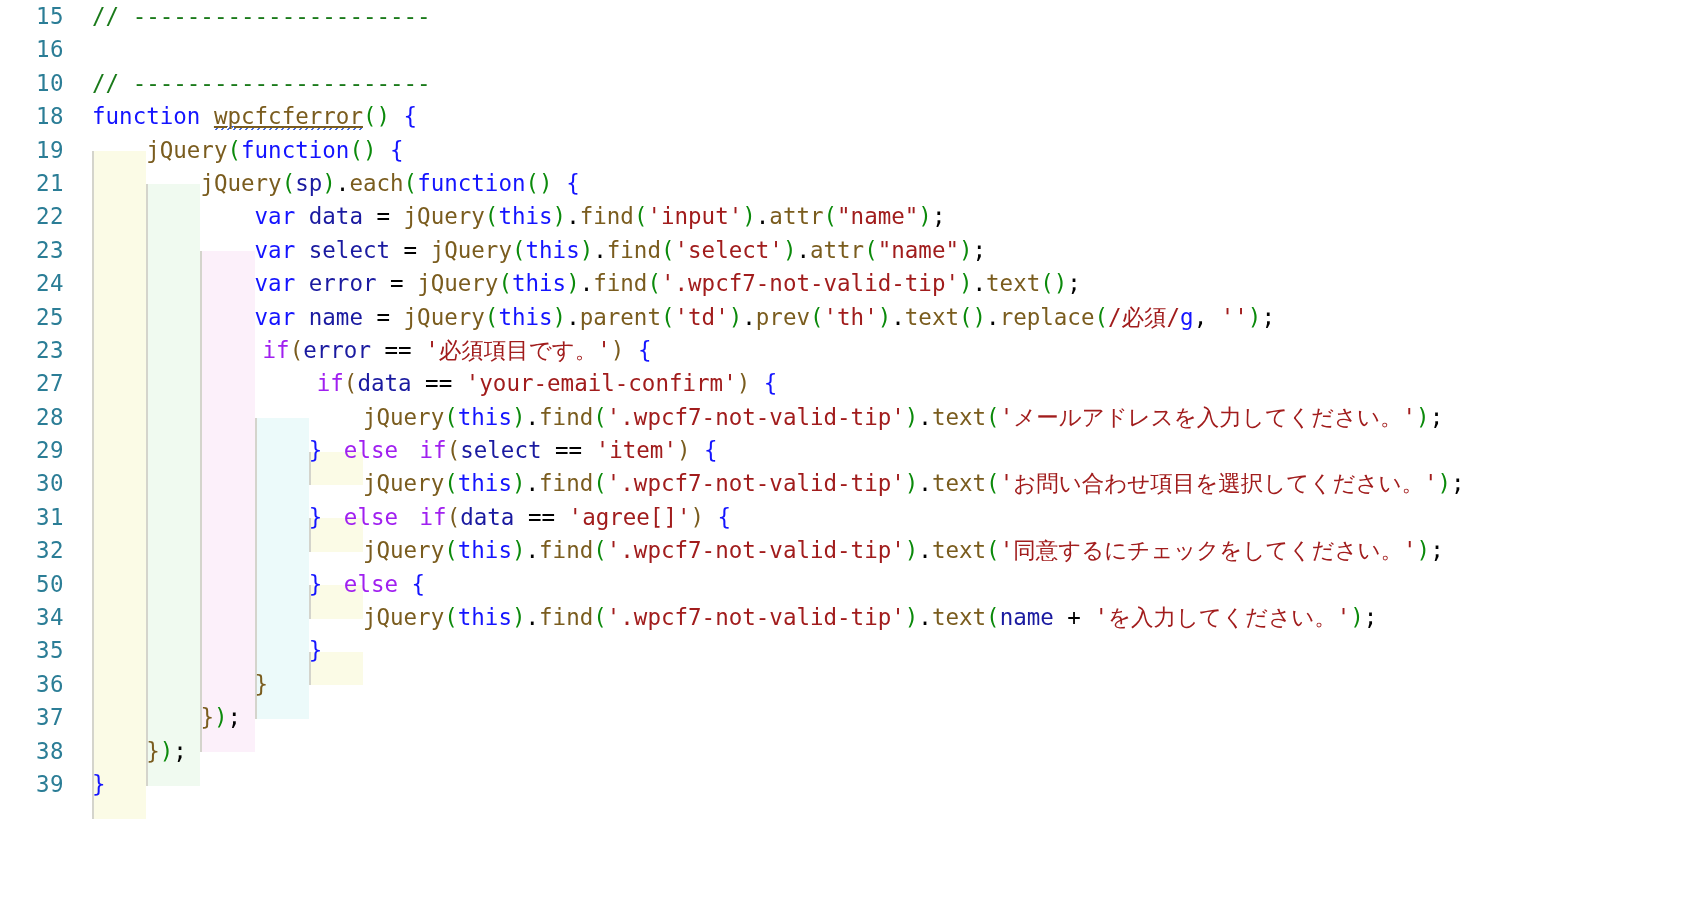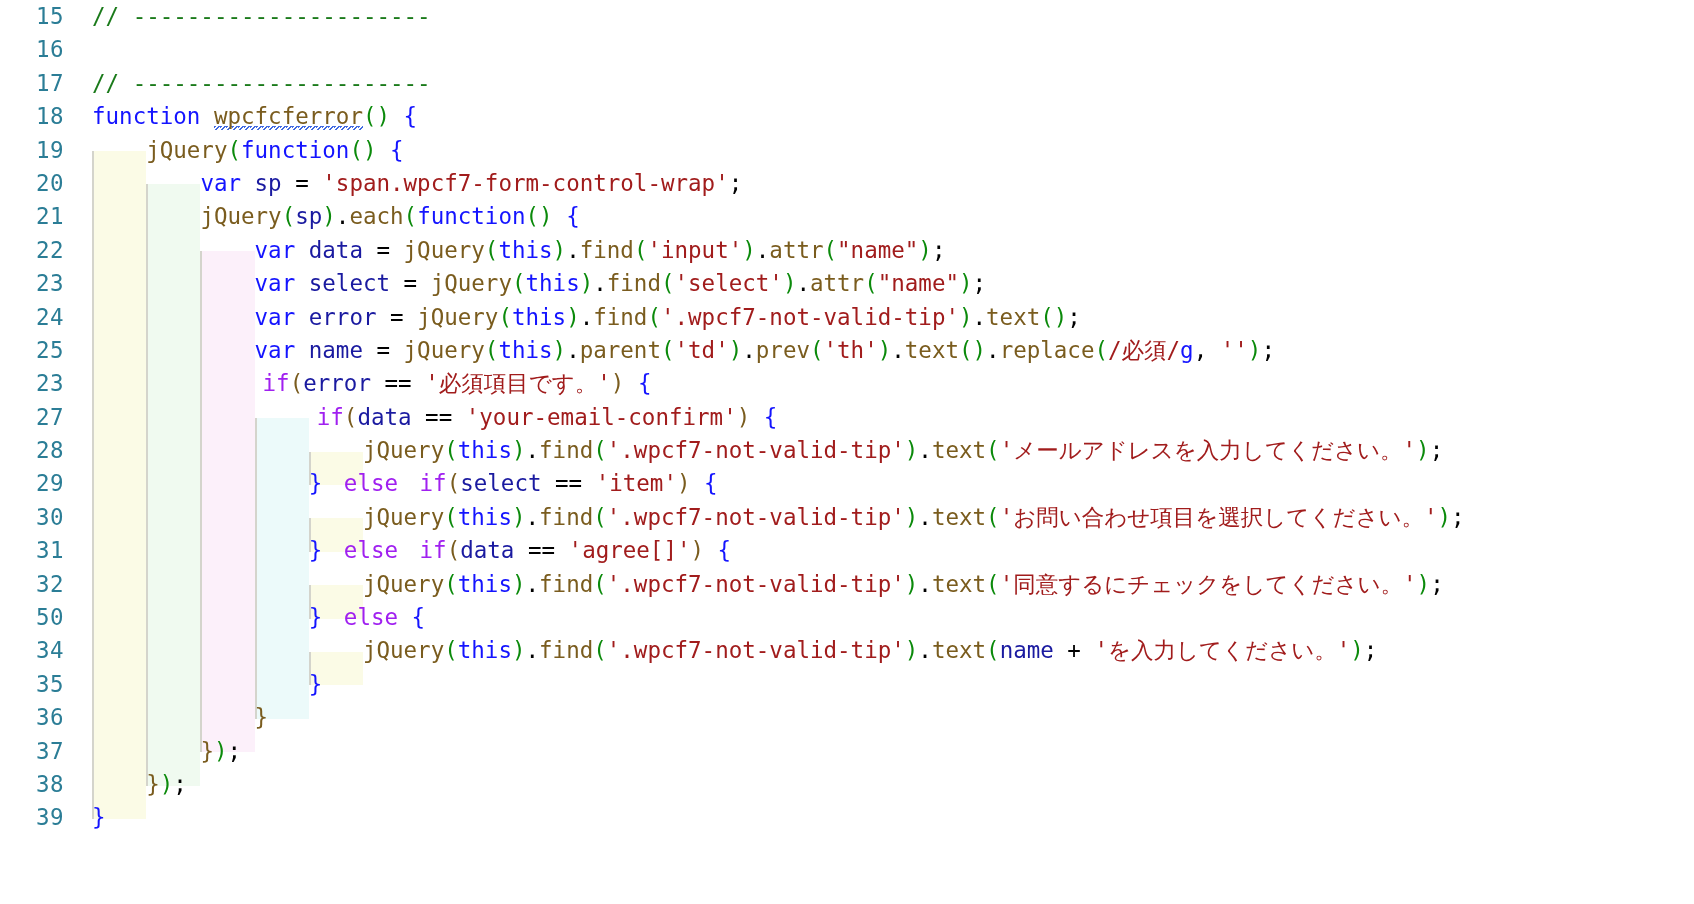--- a/index.html
+++ b/index.html
@@ -87,20 +87,21 @@
     background-image:
       repeating-linear-gradient(
         135deg,
         #4169e1 0px, #4169e1 1.6px,
         transparent 1.6px, transparent 3.2px
       );
     background-repeat: repeat-x;
     background-size: 6px 4px;
     background-position: 0 1.02em;
     padding-bottom: 2px;
+    text-decoration: underline;
   }
 </style>
 </head>
 <body>
 
 <div id="editor">
 
   <div id="guides">
       <div class="guide-band" style="left: 92px; width: 54.1859px; top: 150.968px; height: 668px; background: rgb(251, 251, 230);"></div>
       <div class="guide-band" style="left: 146.186px; width: 54.1859px; top: 184.368px; height: 601.2px; background: rgb(240, 250, 240);"></div>
@@ -108,24 +109,23 @@
       <div class="guide-band" style="left: 254.558px; width: 54.1859px; top: 418.168px; height: 300.6px; background: rgb(236, 250, 250);"></div>
       <div class="guide-band" style="left: 308.744px; width: 54.1859px; top: 451.568px; height: 33.4px; background: rgb(251, 251, 230);"></div>
       <div class="guide-band" style="left: 308.744px; width: 54.1859px; top: 518.368px; height: 33.4px; background: rgb(251, 251, 230);"></div>
       <div class="guide-band" style="left: 308.744px; width: 54.1859px; top: 585.168px; height: 33.4px; background: rgb(251, 251, 230);"></div>
       <div class="guide-band" style="left: 308.744px; width: 54.1859px; top: 651.968px; height: 33.4px; background: rgb(251, 251, 230);"></div>
     </div>
 
   <div id="lines">
       <div class="line"><span class="lineno">15</span><span class="code"><span class="t-comment">// ----------------------</span></span></div>
       <div class="line"><span class="lineno">16</span></div>
-      <div class="line"><span class="lineno">17</span><span class="code"><span class="t-comment">// ----------------------</span></span></div>
+      <div class="line"><span class="lineno">10</span><span class="code"><span class="t-comment">// ----------------------</span></span></div>
       <div class="line"><span class="lineno">18</span><span class="code"><span class="t-keyword">function</span><span class="t-plain"> </span><span class="t-fnname squiggle">wpcfcferror</span><span class="t-paren">(</span><span class="t-paren">)</span><span class="t-plain"> </span><span class="t-brace">{</span></span></div>
       <div class="line"><span class="lineno">19</span><span class="code">    <span class="t-fn">jQuery</span><span class="t-paren">(</span><span class="t-keyword">function</span><span class="t-paren">(</span><span class="t-paren">)</span><span class="t-plain"> </span><span class="t-brace">{</span></span></div>
-      <div class="line"><span class="lineno">20</span><span class="code">        <span class="t-keyword">var</span><span class="t-plain"> </span><span class="t-var">sp</span><span class="t-plain"> = </span><span class="t-string">'span.wpcf7-form-control-wrap'</span><span class="t-plain">;</span></span></div>
       <div class="line"><span class="lineno">21</span><span class="code">        <span class="t-fn">jQuery</span><span class="t-paren">(</span><span class="t-var">sp</span><span class="t-paren">)</span><span class="t-plain">.</span><span class="t-fn">each</span><span class="t-paren">(</span><span class="t-keyword">function</span><span class="t-paren">(</span><span class="t-paren">)</span><span class="t-plain"> </span><span class="t-brace">{</span></span></div>
       <div class="line"><span class="lineno">22</span><span class="code">            <span class="t-keyword">var</span><span class="t-plain"> </span><span class="t-var">data</span><span class="t-plain"> = </span><span class="t-fn">jQuery</span><span class="t-paren">(</span><span class="t-keyword">this</span><span class="t-paren">)</span><span class="t-plain">.</span><span class="t-fn">find</span><span class="t-paren">(</span><span class="t-string">'input'</span><span class="t-paren">)</span><span class="t-plain">.</span><span class="t-fn">attr</span><span class="t-paren">(</span><span class="t-string">"name"</span><span class="t-paren">)</span><span class="t-plain">;</span></span></div>
       <div class="line"><span class="lineno">23</span><span class="code">            <span class="t-keyword">var</span><span class="t-plain"> </span><span class="t-var">select</span><span class="t-plain"> = </span><span class="t-fn">jQuery</span><span class="t-paren">(</span><span class="t-keyword">this</span><span class="t-paren">)</span><span class="t-plain">.</span><span class="t-fn">find</span><span class="t-paren">(</span><span class="t-string">'select'</span><span class="t-paren">)</span><span class="t-plain">.</span><span class="t-fn">attr</span><span class="t-paren">(</span><span class="t-string">"name"</span><span class="t-paren">)</span><span class="t-plain">;</span></span></div>
       <div class="line"><span class="lineno">24</span><span class="code">            <span class="t-keyword">var</span><span class="t-plain"> </span><span class="t-var">error</span><span class="t-plain"> = </span><span class="t-fn">jQuery</span><span class="t-paren">(</span><span class="t-keyword">this</span><span class="t-paren">)</span><span class="t-plain">.</span><span class="t-fn">find</span><span class="t-paren">(</span><span class="t-string">'.wpcf7-not-valid-tip'</span><span class="t-paren">)</span><span class="t-plain">.</span><span class="t-fn">text</span><span class="t-paren">(</span><span class="t-paren">)</span><span class="t-plain">;</span></span></div>
       <div class="line"><span class="lineno">25</span><span class="code">            <span class="t-keyword">var</span><span class="t-plain"> </span><span class="t-var">name</span><span class="t-plain"> = </span><span class="t-fn">jQuery</span><span class="t-paren">(</span><span class="t-keyword">this</span><span class="t-paren">)</span><span class="t-plain">.</span><span class="t-fn">parent</span><span class="t-paren">(</span><span class="t-string">'td'</span><span class="t-paren">)</span><span class="t-plain">.</span><span class="t-fn">prev</span><span class="t-paren">(</span><span class="t-string">'th'</span><span class="t-paren">)</span><span class="t-plain">.</span><span class="t-fn">text</span><span class="t-paren">(</span><span class="t-paren">)</span><span class="t-plain">.</span><span class="t-fn">replace</span><span class="t-paren">(</span><span class="t-regex">/必須/</span><span class="t-regexflag">g</span><span class="t-plain">, </span><span class="t-string">''</span><span class="t-paren">)</span><span class="t-plain">;</span></span></div>
       <div class="line"><span class="lineno">23</span><span class="code">            <span class="t-ctrl">if</span><span class="t-brace2">(</span><span class="t-var">error</span><span class="t-plain"> == </span><span class="t-string">'必須項目です。'</span><span class="t-brace2">)</span><span class="t-plain"> </span><span class="t-brace">{</span></span></div>
       <div class="line"><span class="lineno">27</span><span class="code">                <span class="t-ctrl">if</span><span class="t-brace2">(</span><span class="t-var">data</span><span class="t-plain"> == </span><span class="t-string">'your-email-confirm'</span><span class="t-brace2">)</span><span class="t-plain"> </span><span class="t-brace">{</span></span></div>
       <div class="line"><span class="lineno">28</span><span class="code">                    <span class="t-fn">jQuery</span><span class="t-paren">(</span><span class="t-keyword">this</span><span class="t-paren">)</span><span class="t-plain">.</span><span class="t-fn">find</span><span class="t-paren">(</span><span class="t-string">'.wpcf7-not-valid-tip'</span><span class="t-paren">)</span><span class="t-plain">.</span><span class="t-fn">text</span><span class="t-paren">(</span><span class="t-string">'メールアドレスを入力してください。'</span><span class="t-paren">)</span><span class="t-plain">;</span></span></div>
       <div class="line"><span class="lineno">29</span><span class="code">                <span class="t-brace">}</span><span class="t-plain"> </span><span class="t-ctrl">else</span><span class="t-plain"> </span><span class="t-ctrl">if</span><span class="t-brace2">(</span><span class="t-var">select</span><span class="t-plain"> == </span><span class="t-string">'item'</span><span class="t-brace2">)</span><span class="t-plain"> </span><span class="t-brace">{</span></span></div>
       <div class="line"><span class="lineno">30</span><span class="code">                    <span class="t-fn">jQuery</span><span class="t-paren">(</span><span class="t-keyword">this</span><span class="t-paren">)</span><span class="t-plain">.</span><span class="t-fn">find</span><span class="t-paren">(</span><span class="t-string">'.wpcf7-not-valid-tip'</span><span class="t-paren">)</span><span class="t-plain">.</span><span class="t-fn">text</span><span class="t-paren">(</span><span class="t-string">'お問い合わせ項目を選択してください。'</span><span class="t-paren">)</span><span class="t-plain">;</span></span></div>

